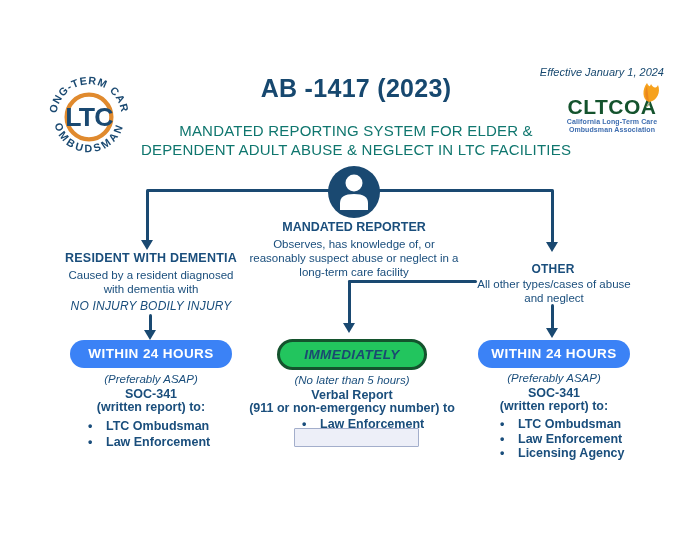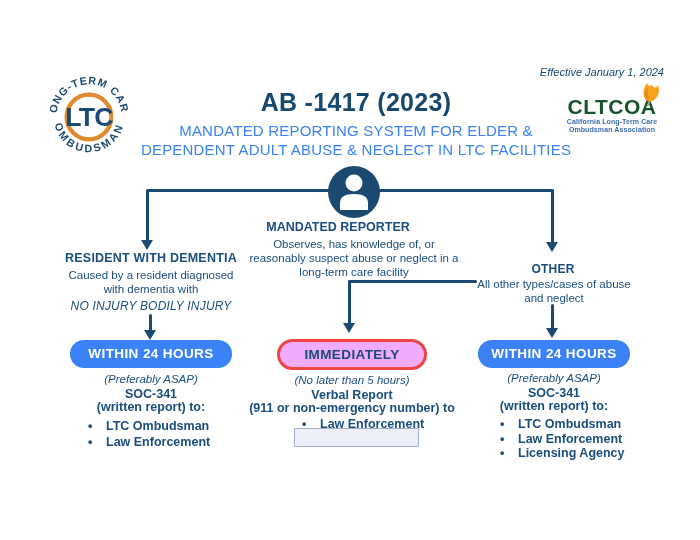--- a/index.html
+++ b/index.html
@@ -14,38 +14,38 @@
   .arrow-down{
     position:absolute;width:0;height:0;
     border-left:6.5px solid transparent;border-right:6.5px solid transparent;
     border-top:10px solid #1a4971;
   }
   .pill{
     position:absolute;text-align:center;font-weight:bold;letter-spacing:.4px;
     font-size:13.5px;border-radius:15px;
   }
   .pill-solid{background:#3b82f6;color:#ffffff;height:28px;line-height:28px;}
-  .pill-outline{background:#f0abfc;border:3px solid #ef4444;color:#1a4971;height:25px;line-height:25px;border-radius:16px;}
+  .pill-outline{background:#22c55e;border:3px solid #14532d;color:#1a4971;height:25px;line-height:25px;border-radius:16px;font-style:italic;}
   .heading{font-weight:bold;font-size:12.5px;letter-spacing:.2px;}
   .desc{font-size:11.5px;line-height:13.5px;}
   .note{font-style:italic;font-size:11.5px;}
   .rep{font-weight:bold;font-size:12.5px;line-height:13.5px;}
   .blist{position:absolute;font-weight:bold;font-size:12.5px;}
   .brow{position:relative;padding-left:22px;line-height:15.5px;text-align:left;}
   .brow::before{content:"\2022";position:absolute;left:4px;}
   .field{
     position:absolute;box-sizing:border-box;background:#edeff8;
     border:1px solid #a3aecb;border-radius:1px;
     font-size:11px;color:#1a4e7c;padding:0 4px;
   }
   .person-circle{position:absolute;width:52px;height:52px;}
   .cltcoa-acronym{font-weight:bold;font-size:21px;letter-spacing:.5px;color:#14532d;line-height:22px;}
   .cltcoa-tagline{font-weight:bold;font-size:7px;line-height:8px;color:#3f6eb0;letter-spacing:.1px;}
   .title{font-weight:bold;font-size:25px;letter-spacing:.3px;color:#17486f;}
-  .subtitle{font-size:15px;line-height:19px;color:#3b82f6;letter-spacing:.2px;}
+  .subtitle{font-size:15px;line-height:19px;color:#0f766e;letter-spacing:.2px;}
   .effective{font-style:italic;font-size:11px;color:#17486f;margin-left:8px;}
   .emphasis{font-style:italic;font-size:12px;letter-spacing:.2px;}
 </style>
 </head>
 <body>
 
 <div class="stage">
 
   <svg class="abs" style="left:46px;top:74px;" width="86" height="86" viewBox="0 0 100 100">
     <defs>
@@ -70,21 +70,21 @@
       <svg class="abs" style="right:-6px;top:-15px;" width="22" height="26" viewBox="0 0 22 26">
         <path d="M9,21 C10,23 9,24 6,26" stroke="#9aa56f" stroke-width="1.2" fill="none"></path>
         <path d="M9,21 C2,19 2,8 7,2 C9,6 10,6 11,3 C13,7 16,8 18,4 C21,11 17,20 9,21 Z" fill="#f6a21e"></path>
         <path d="M9,21 C5,19 4,11 7,5 L9,21 Z" fill="#e2711d" opacity="0.55"></path>
       </svg>
     </div>
     <div class="cltcoa-tagline">California Long-Term Care</div>
     <div class="cltcoa-tagline">Ombudsman Association</div>
   </div>
 
-  <div class="abs ctr title" style="left:156px;top:88px;width:400px;text-align:center;">AB -1417 (2023)</div>
+  <div class="abs ctr title" style="left:156px;top:74px;width:400px;text-align:center;">AB -1417 (2023)</div>
   <div class="abs ctr subtitle" style="left:106px;top:121px;width:500px;">
     <div>MANDATED REPORTING SYSTEM FOR ELDER &amp;</div>
     <div>DEPENDENT ADULT ABUSE &amp; NEGLECT IN LTC FACILITIES</div>
   </div>
 
   <div class="line" style="left:147px;top:189px;width:406px;height:2.5px;"></div>
   <div class="line" style="left:146px;top:189px;width:2.5px;height:52px;"></div>
   <div class="arrow-down" style="left:141px;top:240px;"></div>
   <div class="line" style="left:551px;top:189px;width:2.5px;height:54px;"></div>
   <div class="arrow-down" style="left:546px;top:242px;"></div>
@@ -97,21 +97,21 @@
   <div class="arrow-down" style="left:144px;top:330px;"></div>
 
   <div class="line" style="left:551px;top:304px;width:2.5px;height:25px;"></div>
   <div class="arrow-down" style="left:546px;top:328px;"></div>
 
   <svg class="person-circle" style="left:328px;top:166px;" viewBox="0 0 52 52">
     <circle cx="26" cy="26" r="26" fill="#1a4971"></circle>
     <circle cx="26" cy="17" r="8.5" fill="#ffffff"></circle>
     <path d="M12,44 L12,37 Q12,28 26,28 Q40,28 40,37 L40,44 Z" fill="#ffffff"></path>
   </svg>
-  <div class="abs ctr rep" style="left:238px;top:221px;width:200px;">MANDATED REPORTER</div>
+  <div class="abs ctr rep" style="left:254px;top:221px;width:200px;">MANDATED REPORTER</div>
   <div class="abs ctr desc" style="left:234px;top:237px;width:240px;line-height:14px;">
     <div>Observes, has knowledge of, or</div>
     <div>reasonably suspect abuse or neglect in a</div>
     <div>long-term care facility</div>
   </div>
 
   <div class="abs ctr heading" style="left:55px;top:251px;width:192px;">RESIDENT WITH DEMENTIA</div>
   <div class="abs ctr desc" style="left:55px;top:269px;width:192px;">
     <div>Caused by a resident diagnosed</div>
     <div>with dementia with</div>

